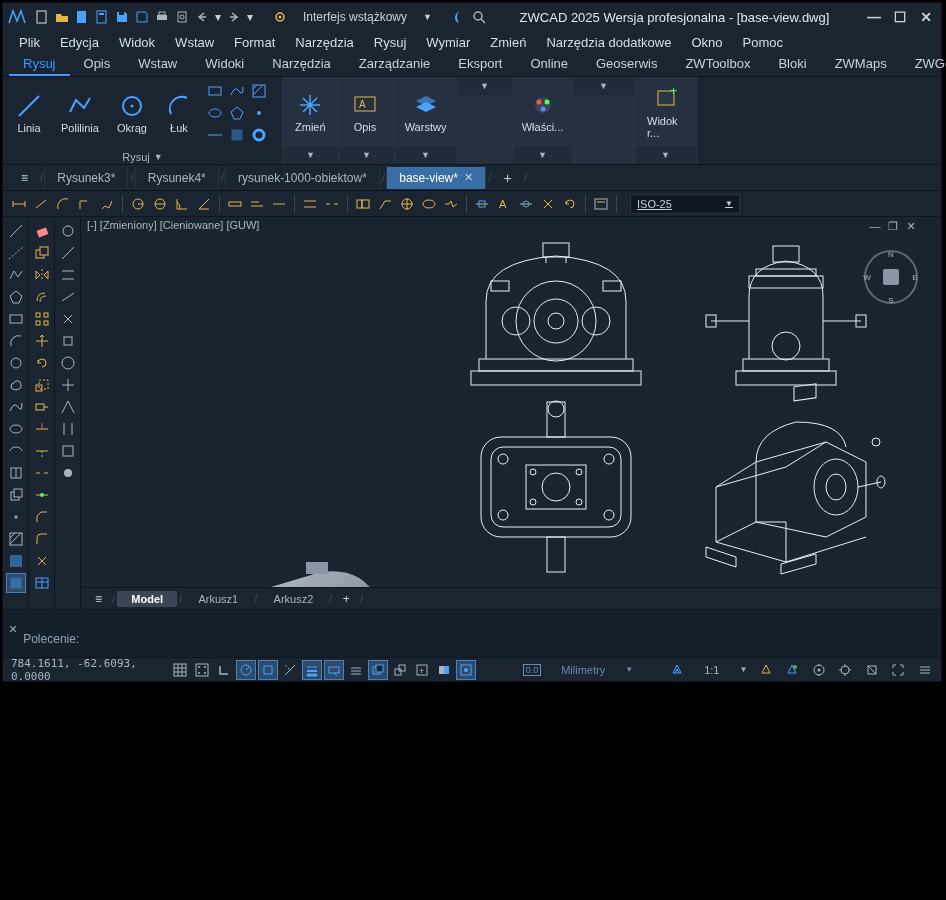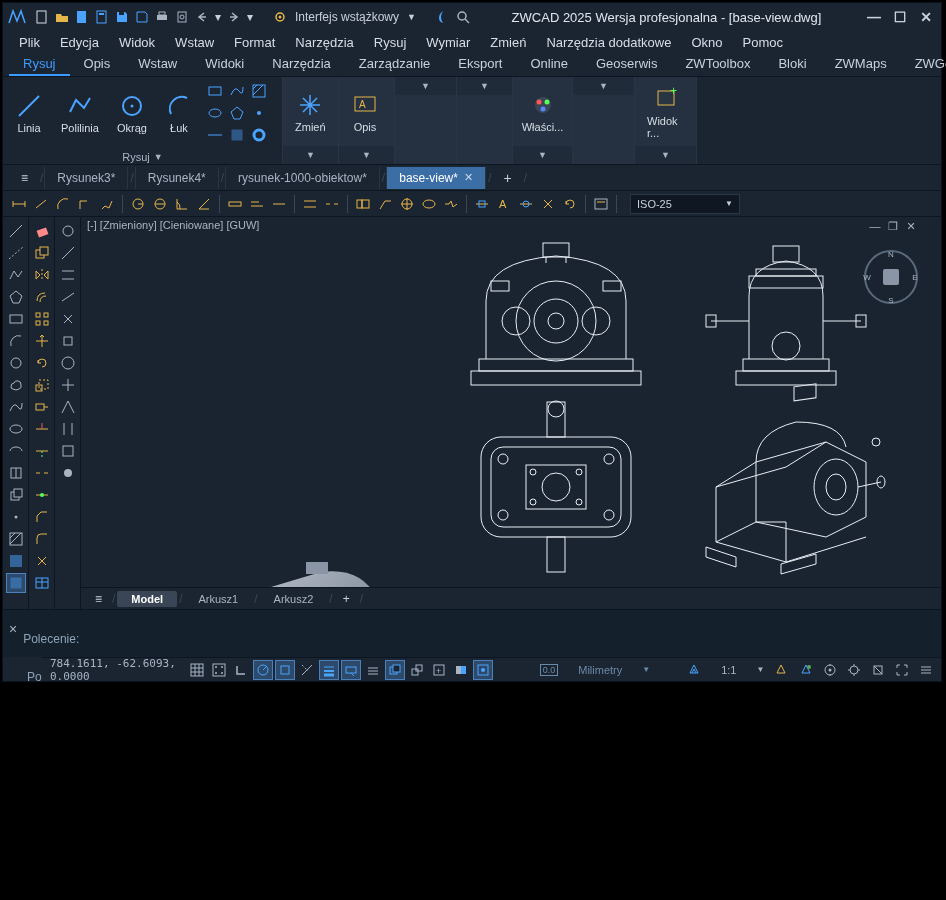--- a/index.html
+++ b/index.html
@@ -4,21 +4,21 @@
 <style>
 * { margin: 0; padding: 0; box-sizing: border-box; font-family: "Segoe UI", Tahoma, sans-serif; }
 body { background: #000; width: 946px; height: 900px; overflow: hidden; user-select: none; }
 
 .app { width: 940px; height: 680px; margin: 2px; background: #1b2532; border: 1px solid #0a1420; display: flex; flex-direction: column; color: #c8d0da; font-size: 12px; }
 
 .titlebar { height: 28px; background: #1b2532; display: flex; align-items: center; padding: 0 4px; gap: 6px; }
 .titlebar .logo { width: 20px; height: 20px; display:flex;align-items:center;justify-content:center; }
 .titlebar .qat { display: flex; gap: 2px; align-items:center; }
 .titlebar .qat .ic { width: 18px; height: 18px; display:flex;align-items:center;justify-content:center; cursor:pointer; }
-.titlebar .interf { margin-left:4px; display:flex; align-items:center; gap:8px; padding:2px 8px; background:#1b2532; border-radius:2px; cursor:pointer;}
+.titlebar .interf { margin-left:4px; display:flex; align-items:center; gap:16px; padding:2px 8px; background:#1b2532; border-radius:2px; cursor:pointer;}
 .titlebar .title { flex:1; text-align:center; color:#e0e6ee; font-size:13px; }
 .titlebar .winctl { display:flex; gap:4px; }
 .titlebar .winctl .wb { width:22px; height:20px; display:flex;align-items:center;justify-content:center; cursor:pointer; font-size:14px; font-weight:bold;}
 
 .menubar { height: 22px; display:flex; align-items:center; gap:0; padding:0 6px; }
 .menubar .mi { padding: 2px 10px; cursor:pointer; color:#d6dde6; font-size:13px;}
 
 .ribbon-tabs { height: 24px; display:flex; align-items:flex-end; padding:0 6px; border-bottom:1px solid #0c1622; gap:0; }
 .ribbon-tabs .rt { padding: 3px 14px; cursor:pointer; color:#c8d0da; font-size:13px; border-bottom:2px solid transparent;}
 .ribbon-tabs .rt.active { color:#3d9bff; border-bottom:2px solid #3d9bff; }
@@ -40,21 +40,21 @@
 .doc-tabs .ham { padding:4px 10px; cursor:pointer; }
 .doc-tabs .dtab { padding: 4px 12px; cursor:pointer; color:#a8b4c2; font-size:12px; display:flex; align-items:center; gap:6px; border-right:1px solid #2a3544; border-left:1px solid #2a3544; margin-left:-1px;}
 .doc-tabs .dtab.active { background:#3a6ea5; color:#fff; }
 .doc-tabs .dtab .x { font-size:11px; opacity:.7; }
 .doc-tabs .plus { padding:4px 10px; cursor:pointer; font-size:14px; }
 .sep { color:#3a4656; padding:0 2px;}
 
 .dim-toolbar { height: 26px; background:#1b2532; display:flex; align-items:center; padding:0 6px; gap:2px; border-bottom:1px solid #0c1622;}
 .dim-toolbar .di { width:20px; height:20px; display:flex;align-items:center;justify-content:center; cursor:pointer; }
 .dim-toolbar .dsep { width:1px; height:18px; background:#3a4656; margin:0 3px;}
-.dim-toolbar .combo { margin-left:8px; width:110px; height:20px; background:#0e1722; border:1px solid #2a3544; display:flex;align-items:center; padding:0 6px; justify-content:space-between; cursor:pointer; font-size:11px;}
+.dim-toolbar .combo { margin-left:8px; width:110px; height:20px; background:#0e1722; border:1px solid #2a3544; display:flex;align-items:center; padding:0 6px; justify-content:space-between; cursor:pointer; font-size:11px;text-decoration:underline;}
 
 .workarea { flex:1; display:flex; background:#fef9c3; position:relative; overflow:hidden;}
 .left-tools { display:flex; }
 .tool-col { width:26px; background:#1b2532; border-right:1px solid #0c1622; display:flex; flex-direction:column; gap:2px; padding:4px 2px; align-items:center;}
 .tool-col .ti { width:20px; height:20px; display:flex;align-items:center;justify-content:center; cursor:pointer; }
 .tool-col .ti.sel { background:#2d4a6b; border:1px solid #4a80bb;}
 
 .canvas { flex:1; position:relative; background:#1a2430; }
 .view-hdr { position:absolute; top:2px; left:6px; font-size:11px; color:#a8b4c2; z-index:2;}
 .view-hdr .win { position:absolute; left:780px; top:0; display:flex; gap:2px;}
@@ -66,21 +66,21 @@
 .layout-tabs .lt { padding: 2px 14px; cursor:pointer; font-size:11px; color:#a8b4c2;}
 .layout-tabs .lt.active { background:#3a4656; color:#fff; font-weight:bold; border-radius:2px;}
 .layout-tabs .plus { padding:2px 8px; cursor:pointer;}
 
 .cmd { height: 48px; background:#14202b; border-top:1px solid #0c1622; display:flex; flex-direction:column; font-family: Consolas, monospace; font-size:12px; color:#8fa3b8;}
 .cmd .ln { display:flex; align-items:center; padding:2px 6px; gap:6px;}
 .cmd .ln .x { cursor:pointer; font-size:14px; color:#a8b4c2;}
 .cmd .prompt { color:#8fa3b8;margin-top:20px;}
 .cmd input { background:transparent; border:none; outline:none; color:#c8d0da; font-family:Consolas,monospace; font-size:12px; flex:1; border-left:1px solid #5a6a7a; padding-left:4px; margin-left:4px;}
 
-.statusbar { height: 24px; background:#1b2532; border-top:1px solid #0c1622; display:flex; align-items:center; padding:0 8px; gap:10px; font-size:11px; color:#a8b4c2;margin-left:39px;}
+.statusbar { height: 24px; background:#1b2532; border-top:1px solid #0c1622; display:flex; align-items:center; padding:0 8px; gap:10px; font-size:11px; color:#a8b4c2;}
 .statusbar .coords { font-family: Consolas,monospace; width:180px;}
 .statusbar .sicons { display:flex; gap:2px; align-items:center;}
 .statusbar .si { width:20px; height:20px; display:flex;align-items:center;justify-content:center; cursor:pointer; }
 .statusbar .si.on { background:#2d4a6b; border:1px solid #4a80bb;}
 .statusbar .flex { flex:1;}
 .statusbar .unit { display:flex; align-items:center; gap:20px; cursor:pointer; font-family:Consolas,monospace; font-size:11px;padding-left:27px;}
 
 .drawing { position:absolute; pointer-events:none;}
 .drawing svg { overflow:visible;}
 .render3d { position:absolute; left:130px; top:340px; width:210px; height:150px;}
@@ -321,20 +321,29 @@
               <text x="8" y="17" fill="#e6b54a" font-size="10">A</text>
             </svg>
             <span>Opis</span>
           </div>
         </div>
       <div class="foot">
           <span style="font-size:9px;">▼</span>
         </div>
     </div>
     <div class="panel dark" style="width:62px;">
+      <div class="body">
+          <div class="big">
+            <svg viewBox="0 0 28 28">
+              <path d="M4 10 L14 5 L24 10 L14 15 Z" fill="#4aa3ff" opacity=".6"></path>
+              <path d="M4 16 L14 11 L24 16 L14 21 Z" fill="#4aa3ff"></path>
+            </svg>
+            <span>Warstwy</span>
+          </div>
+        </div>
       <div class="foot">
           <span style="font-size:9px;">▼</span>
         </div>
     </div>
     <div class="panel dark" style="width:56px;">
       <div class="foot">
           <span style="font-size:9px;">▼</span>
         </div>
     </div>
     <div class="panel dark" style="width:60px;">

